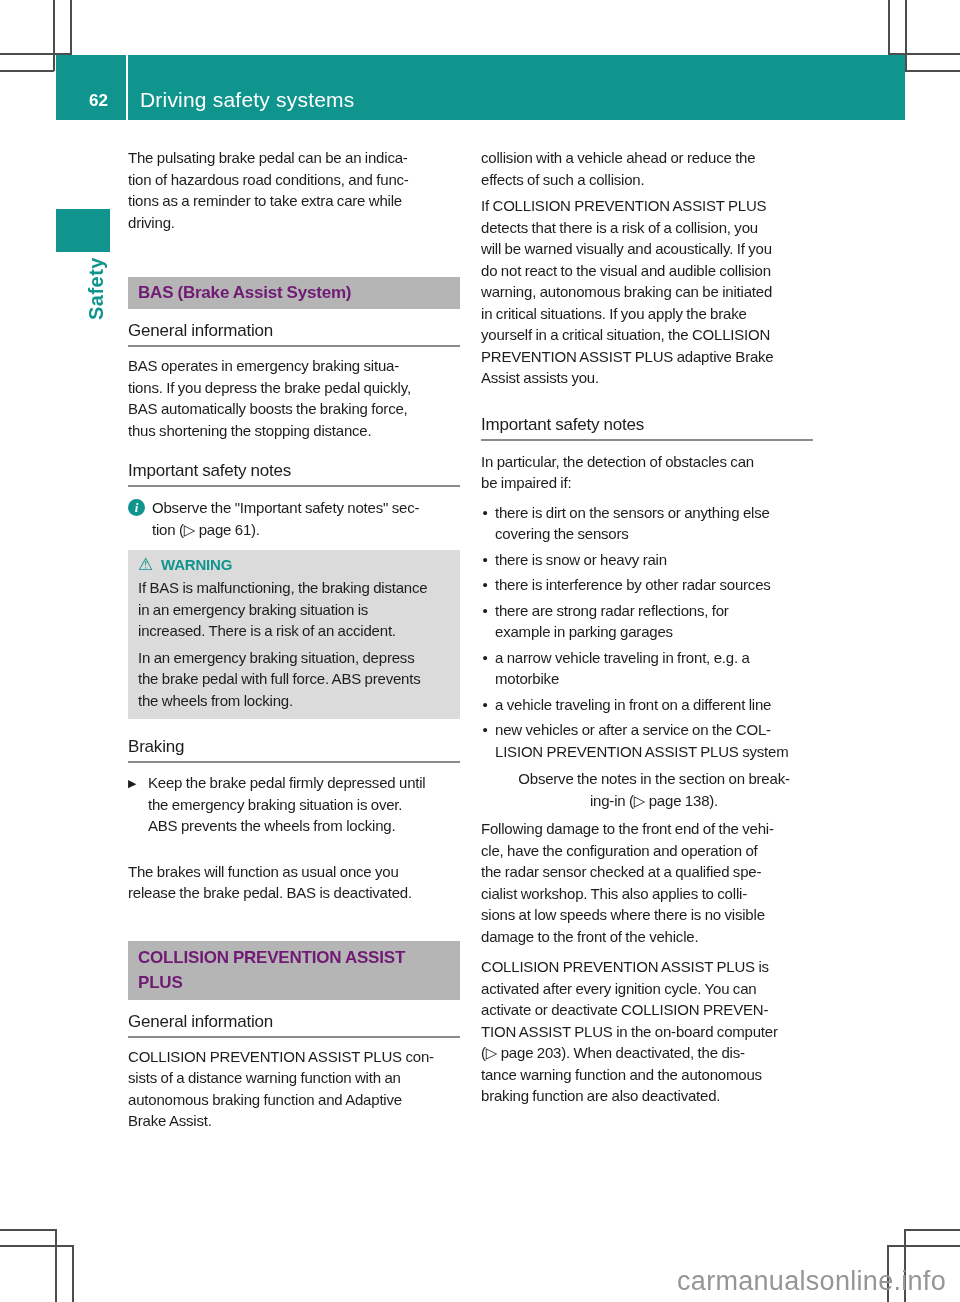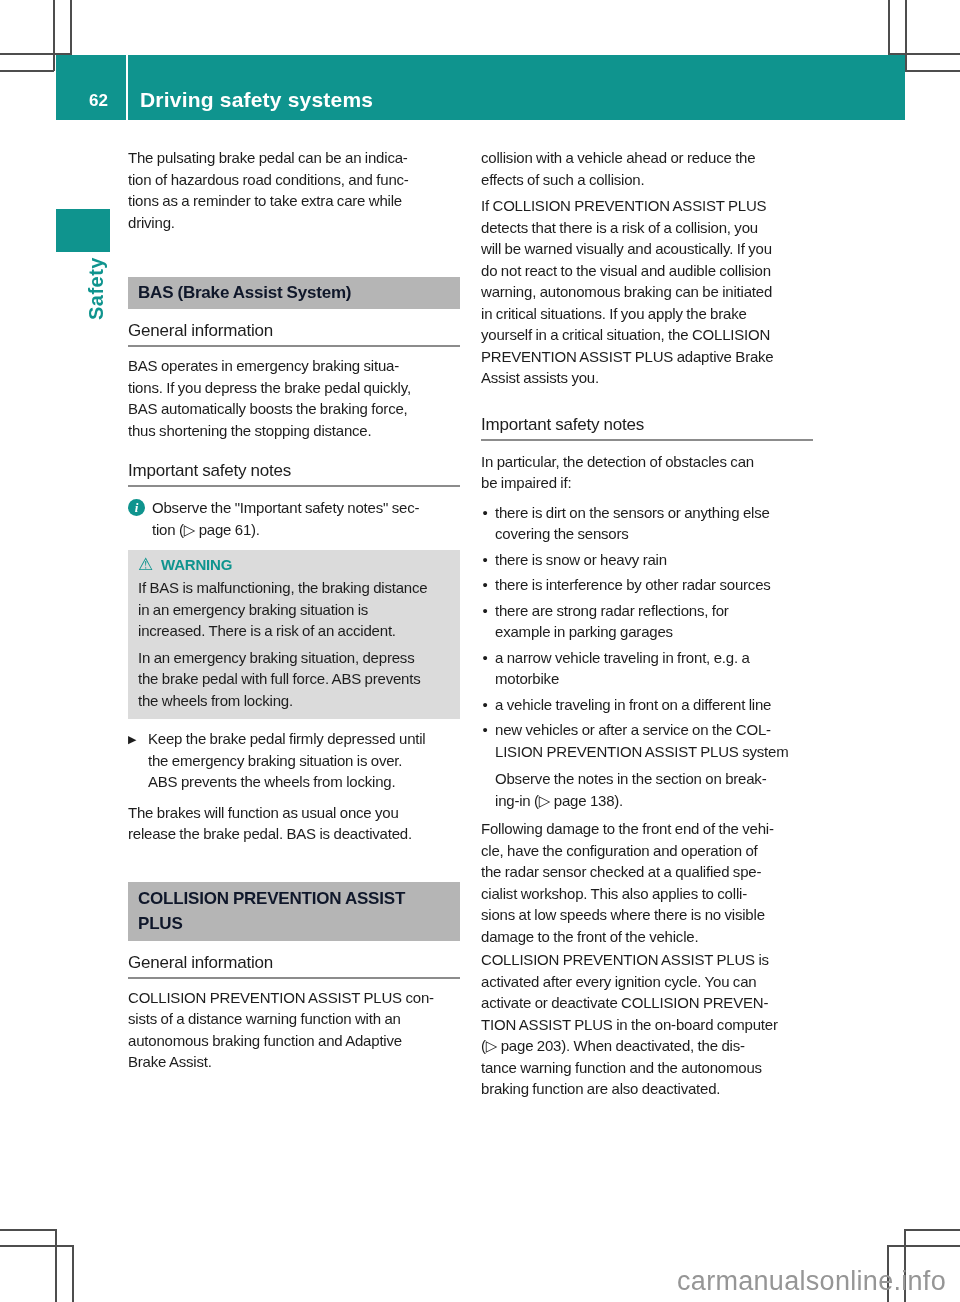--- a/index.html
+++ b/index.html
@@ -7,42 +7,42 @@
     position:relative;width:960px;height:1302px;background:#ffffff;
     font-family:"Liberation Sans",sans-serif;color:#1d1d1d;overflow:hidden;
   }
   
   .cm{position:absolute;background:#4d4d4d;}
 
   
   .chapter-bar{position:absolute;left:56px;top:55px;width:849px;height:65px;background:#0f948e;}
   .page-num{position:absolute;left:33px;bottom:9px;color:#fff;font-size:17px;font-weight:bold;}
   .bar-divider{position:absolute;left:70px;top:0;width:2px;height:65px;background:#ffffff;}
-  .bar-title{position:absolute;left:84px;bottom:8px;color:#fff;font-size:21px;font-weight:bold;letter-spacing:0.2px;}
+  .bar-title{position:absolute;left:84px;bottom:8px;color:#fff;font-size:21px;font-weight:normal;letter-spacing:0.2px;}
 
   
   .tab-square{position:absolute;left:56px;top:209px;width:54px;height:43px;background:#0f948e;}
   .side-label{
     position:absolute;left:85px;top:257px;color:#0f948e;font-size:20px;font-weight:bold;
     writing-mode:vertical-rl;transform:rotate(180deg);letter-spacing:0.5px;
   }
 
   
   .col{position:absolute;top:147px;width:332px;font-size:15px;line-height:21.5px;letter-spacing:-0.2px;word-spacing:-0.4px;}
   .col-left{left:128px;}
   .col-right{left:481px;}
   .lines{white-space:pre;}
   p{margin:0;}
 
   .subhead{
     font-size:17px;font-weight:normal;line-height:19px;margin:0;
     padding-bottom:5px;border-bottom:2px solid #8c8c8c;letter-spacing:-0.2px;
   }
   .gray-box{
-    background:#b5b5b5;color:#0f172a;font-weight:bold;font-size:17px;line-height:23px;
+    background:#b5b5b5;color:#701a75;font-weight:bold;font-size:17px;line-height:23px;
     padding:4px 16px 5px 10px;
   }
   .warn-box{background:#dbdbdb;padding:6px 10px 8px 10px;}
   .warn-head{display:flex;align-items:center;gap:8px;color:#0f948e;font-weight:bold;font-size:15px;line-height:18px;margin-bottom:3px;}
   .warn-icon{font-size:17px;font-weight:normal;line-height:18px;}
   .warn-box p{margin:0 0 5px 0;}
   .warn-box p:last-child{margin-bottom:0;}
 
   .note{display:flex;gap:7px;}
   .info-icon{
@@ -126,28 +126,29 @@
         <span>WARNING</span>
       </div>
       <p class="lines">If BAS is malfunctioning, the braking distance
 in an emergency braking situation is
 increased. There is a risk of an accident.</p>
       <p class="lines">In an emergency braking situation, depress
 the brake pedal with full force. ABS prevents
 the wheels from locking.</p>
     </div>
 
+    <h3 class="subhead" style="margin-top:18px;">Braking</h3>
 
     <div class="step" style="margin-top:9px;">
       <span class="step-marker">▶</span>
       <span class="lines">Keep the brake pedal firmly depressed until
 the emergency braking situation is over.
 ABS prevents the wheels from locking.</span>
     </div>
-    <p class="lines" style="margin-top:9px;">The brakes will function as usual once you
+    <p class="lines" style="margin-top:24px;">The brakes will function as usual once you
 release the brake pedal. BAS is deactivated.</p>
 
     <div class="gray-box lines" style="margin-top:37px;line-height:25px;">COLLISION PREVENTION ASSIST
 PLUS</div>
 
     <h3 class="subhead" style="margin-top:12px;">General information</h3>
     <p class="lines" style="margin-top:8px;">COLLISION PREVENTION ASSIST PLUS con-
 sists of a distance warning function with an
 autonomous braking function and Adaptive
 Brake Assist.</p>
@@ -198,31 +199,31 @@
         <span class="bullet-marker">•</span>
         <span class="lines">a vehicle traveling in front on a different line</span>
       </li>
       <li>
         <span class="bullet-marker">•</span>
         <span class="lines">new vehicles or after a service on the COL-
 LISION PREVENTION ASSIST PLUS system</span>
       </li>
     </ul>
 
-    <div class="observe lines" style="margin-top:6px;">Observe the notes in the section on break-
+    <div class="observe lines" style="margin-top:6px;text-align:center;">Observe the notes in the section on break-
 ing-in (▷ page 138).</div>
 
     <p class="lines" style="margin-top:7px;">Following damage to the front end of the vehi-
 cle, have the configuration and operation of
 the radar sensor checked at a qualified spe-
 cialist workshop. This also applies to colli-
 sions at low speeds where there is no visible
 damage to the front of the vehicle.</p>
 
-    <p class="lines" style="margin-top:2px;">COLLISION PREVENTION ASSIST PLUS is
+    <p class="lines" style="margin-top:9px;">COLLISION PREVENTION ASSIST PLUS is
 activated after every ignition cycle. You can
 activate or deactivate COLLISION PREVEN-
 TION ASSIST PLUS in the on-board computer
 (▷ page 203). When deactivated, the dis-
 tance warning function and the autonomous
 braking function are also deactivated.</p>
   </section>
 
   <div class="watermark">carmanualsonline.info</div>
 </div>

